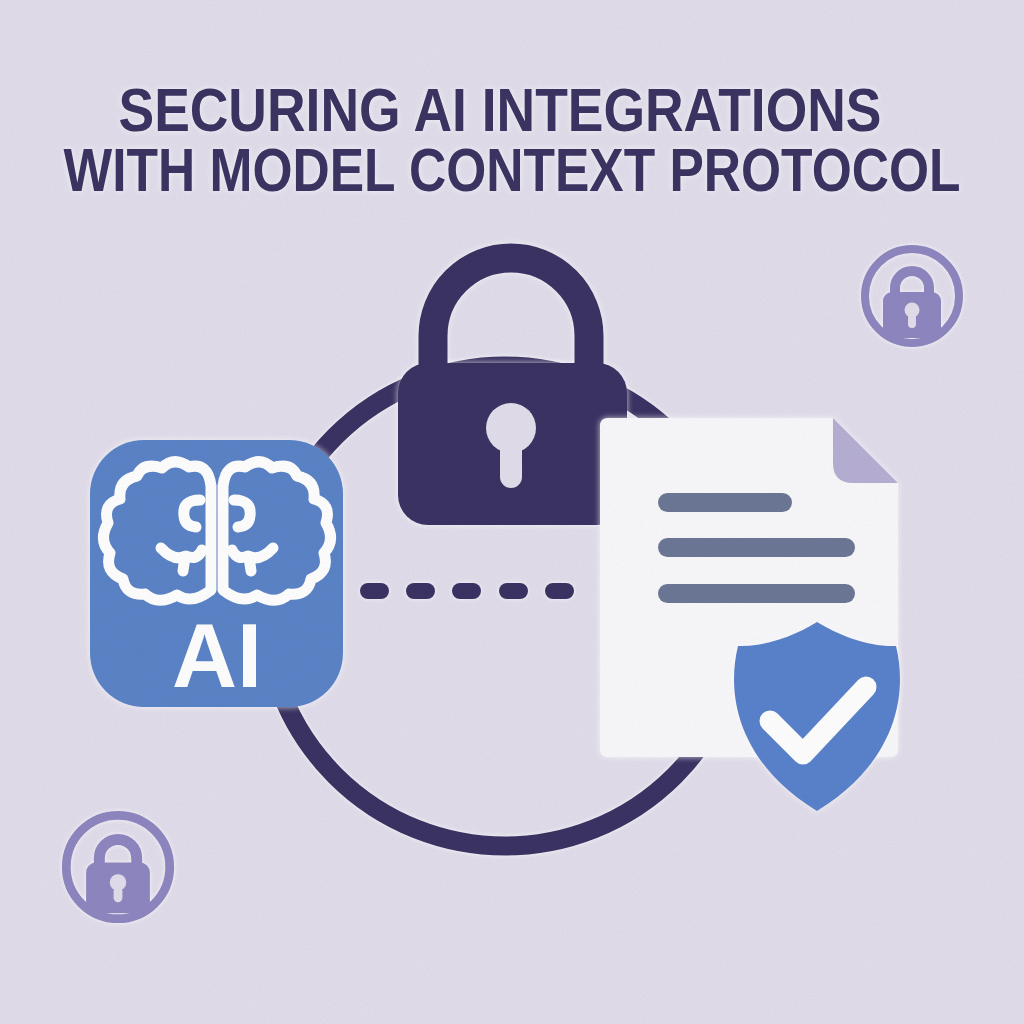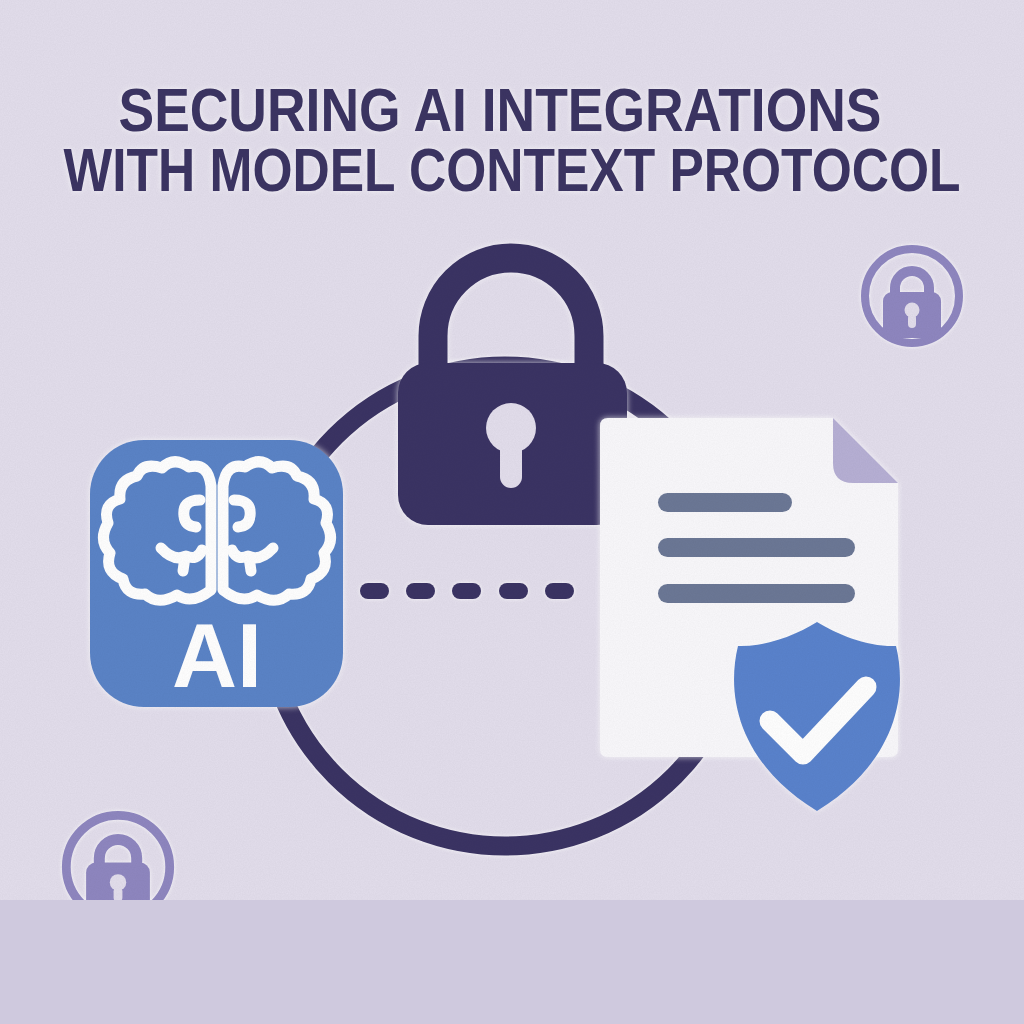--- a/index.html
+++ b/index.html
@@ -3,21 +3,21 @@
 <meta charset="utf-8">
 <style>
   html, body {
     margin: 0;
     padding: 0;
     background: #cfc9de;
   }
   .canvas {
     position: relative;
     width: 1024px;
-    height: 900px;
+    height: 1024px;
     overflow: hidden;
     font-family: "Liberation Sans", sans-serif;
   }
   svg { display: block; }
   .title-text {
     font-family: "Liberation Sans", "DejaVu Sans", sans-serif;
     font-weight: 700;
     font-size: 62px;
   }
   .ai-label {

